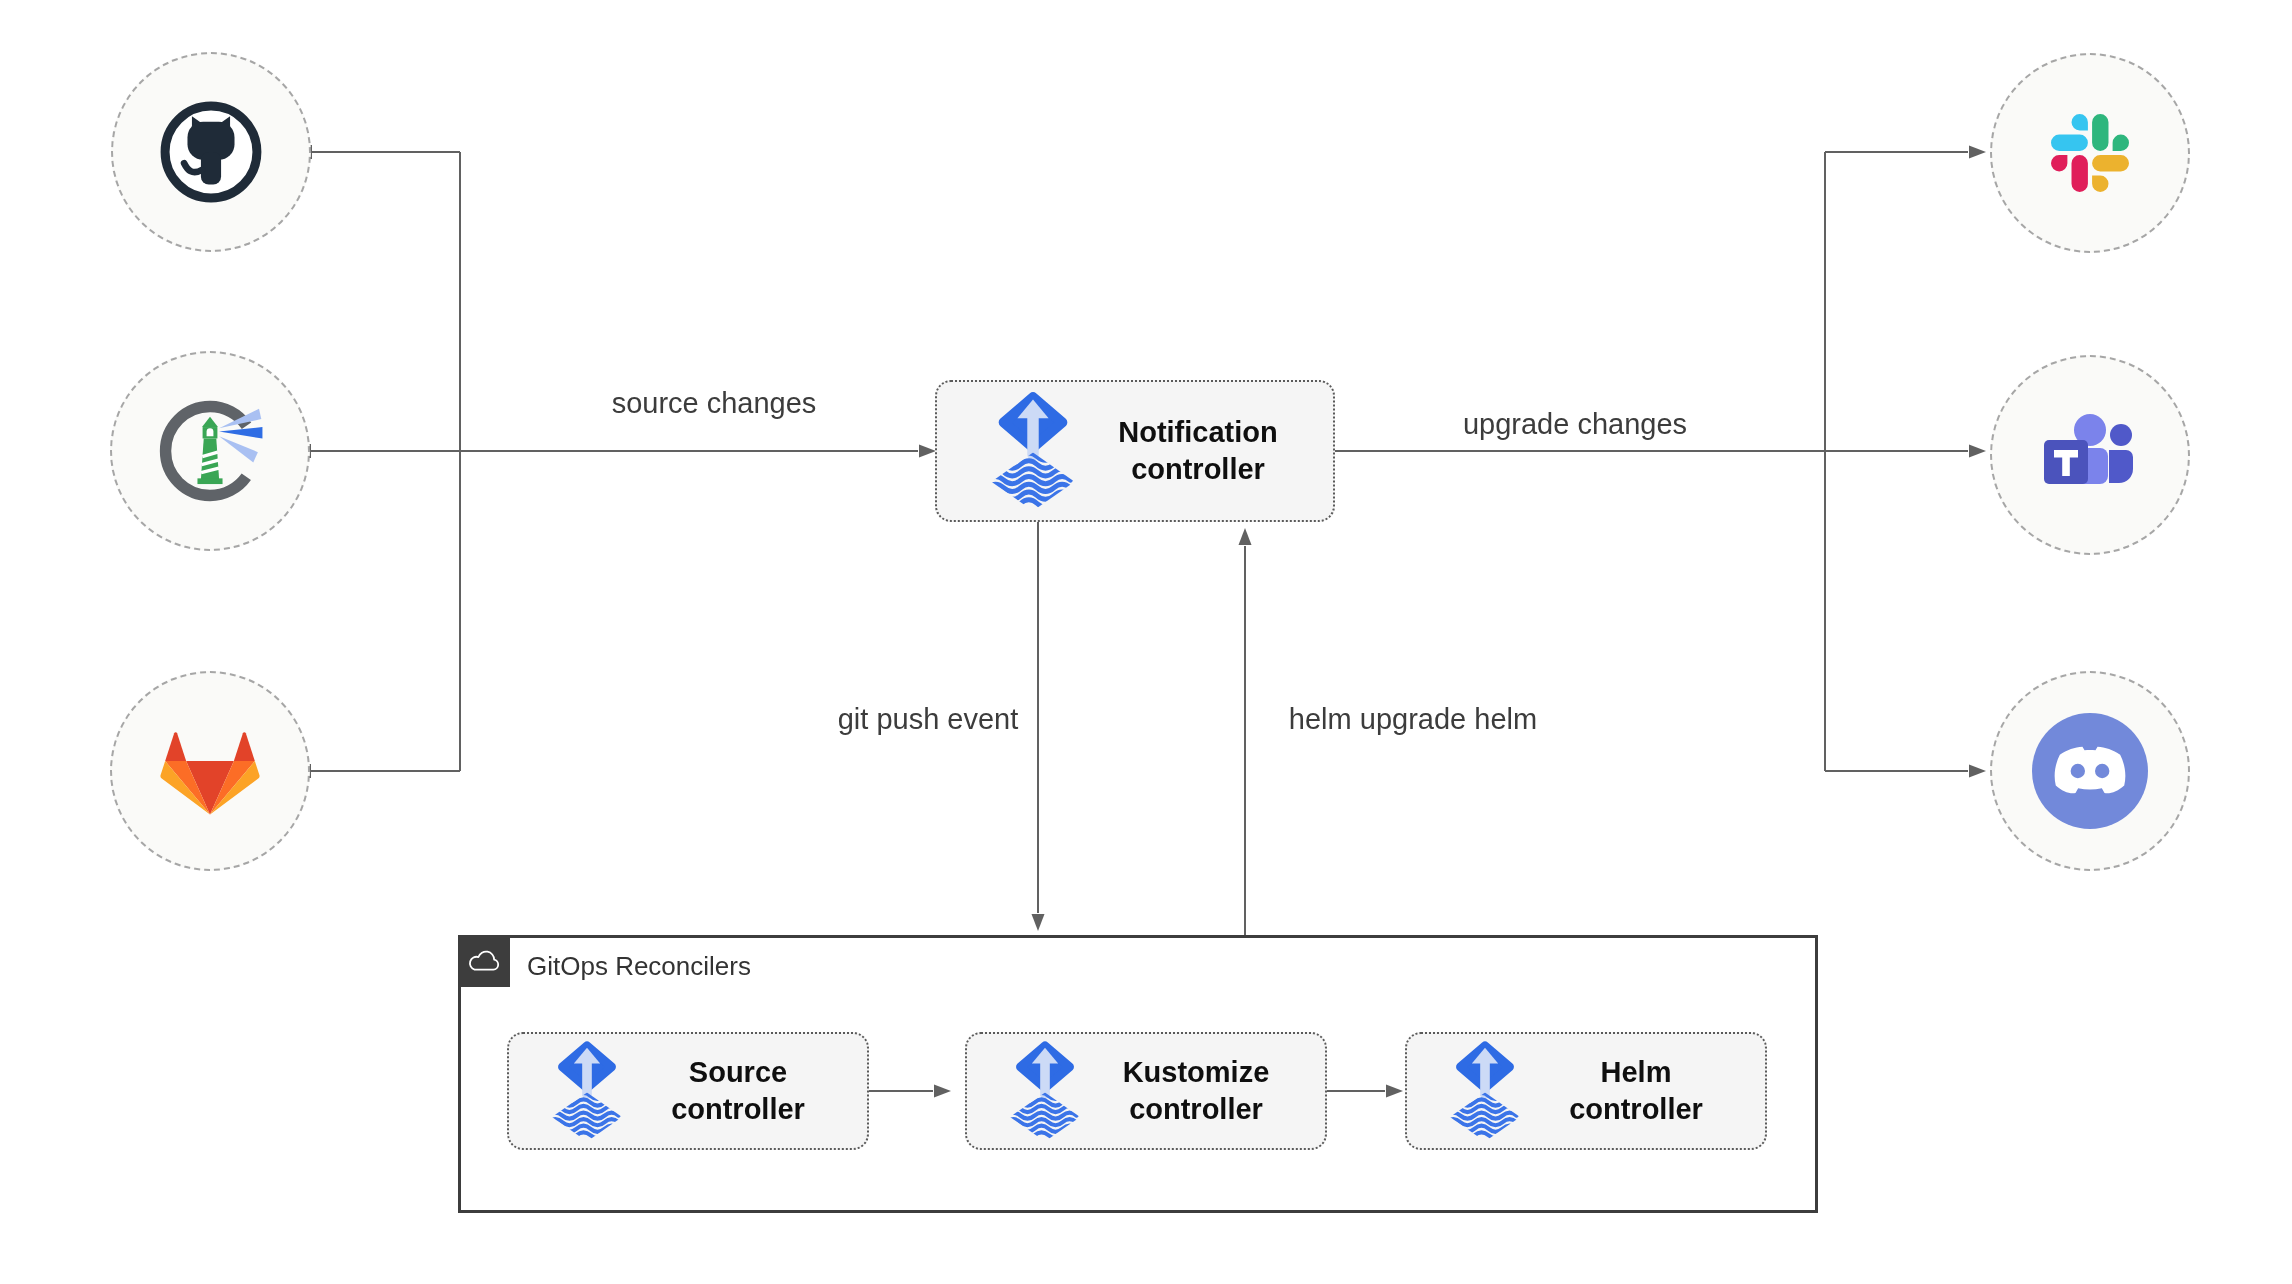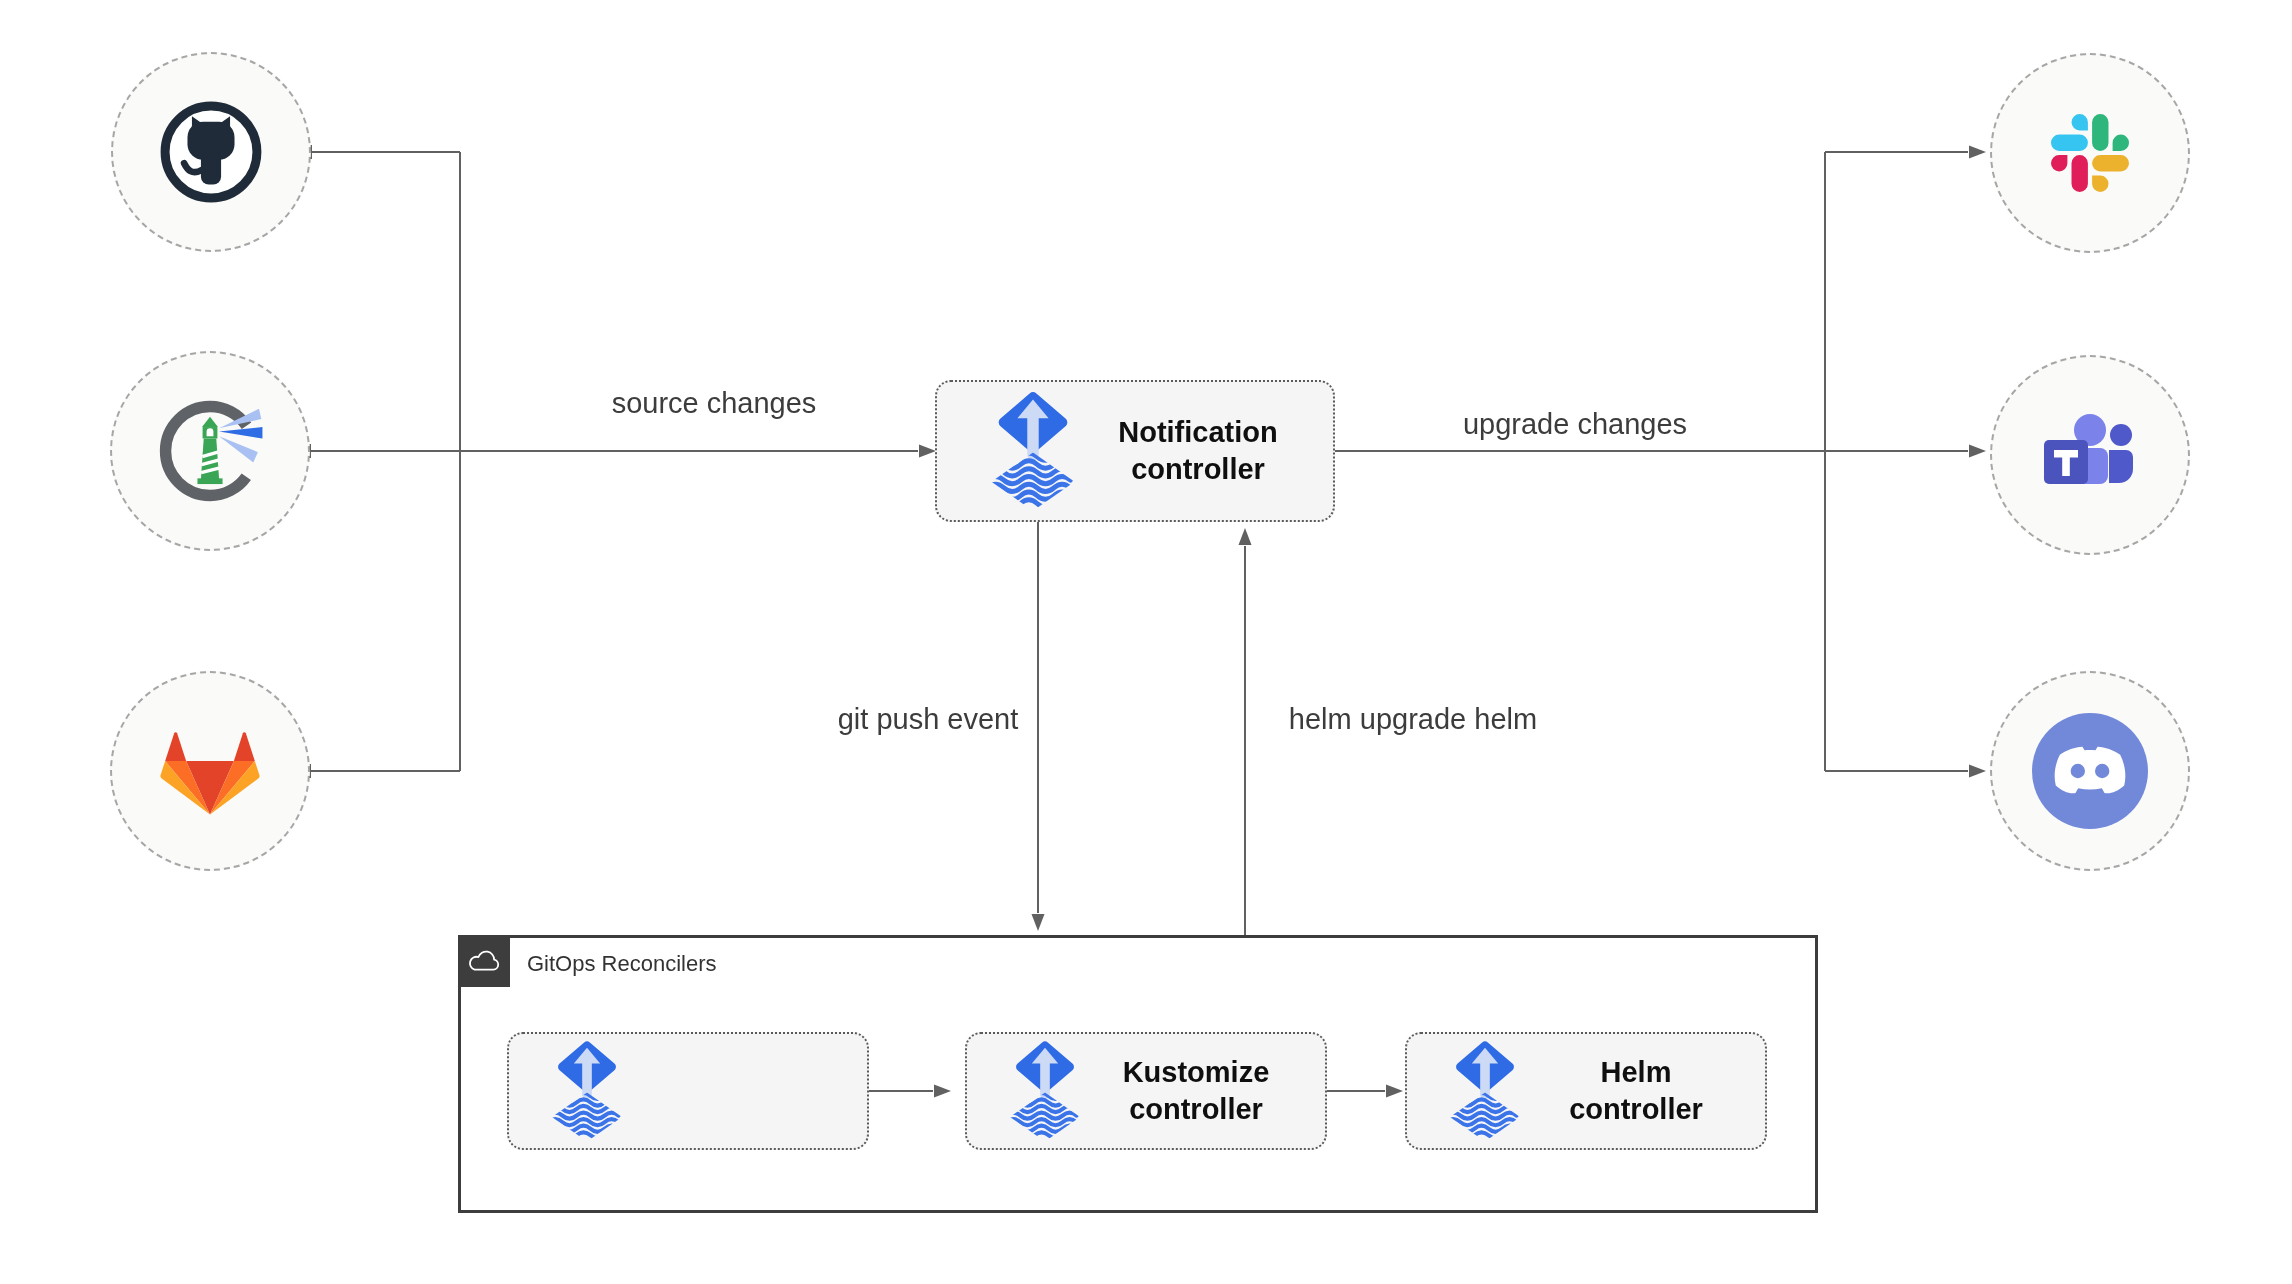--- a/index.html
+++ b/index.html
@@ -30,21 +30,21 @@
   }
   #gitops-box{
     position:absolute;left:458px;top:935px;width:1360px;height:278px;
     border:3px solid #3d3d3d;box-sizing:border-box;background:transparent;z-index:2;
   }
   #gitops-tab{
     position:absolute;left:-3px;top:-3px;width:52px;height:52px;background:#3d3d3d;
     display:flex;align-items:center;justify-content:center;
   }
   #gitops-label{
-    position:absolute;left:66px;top:13px;font-size:22px;color:#333333;white-space:nowrap;
+    position:absolute;left:66px;top:13px;font-size:26px;color:#333333;white-space:nowrap;
   }
   .hidden-defs{position:absolute;width:0;height:0;overflow:hidden;}
 </style>
 </head>
 <body>
 
 <svg class="hidden-defs" aria-hidden="true">
   <defs>
     <clipPath id="fluxwaves-clip">
         <path d="M50 62 L90 90 L50 118 L10 90 Z"></path>
@@ -191,20 +191,21 @@
       <svg width="36" height="28" viewBox="0 0 40 30">
         <path d="M9.5 24.5 h21 a5.5 5.5 0 0 0 0.8 -10.9 A9 9 0 0 0 13.8 10.6 A6.8 6.8 0 0 0 9.5 24.5 Z" fill="none" stroke="#ffffff" stroke-width="2" stroke-linejoin="round"></path>
       </svg>
     </div>
     <div id="gitops-label">GitOps Reconcilers</div>
 
     <div class="node" style="left:46px;top:94px;width:362px;height:118px">
       <svg class="fluxsvg" viewBox="0 0 100 122">
           <use href="#flux-icon"></use>
         </svg>
+      <div class="nlabel">Source controller</div>
     </div>
 
     <div class="node" style="left:504px;top:94px;width:362px;height:118px">
       <svg class="fluxsvg" viewBox="0 0 100 122">
           <use href="#flux-icon"></use>
         </svg>
       <div class="nlabel">Kustomize controller</div>
     </div>
 
     <div class="node" style="left:944px;top:94px;width:362px;height:118px">

